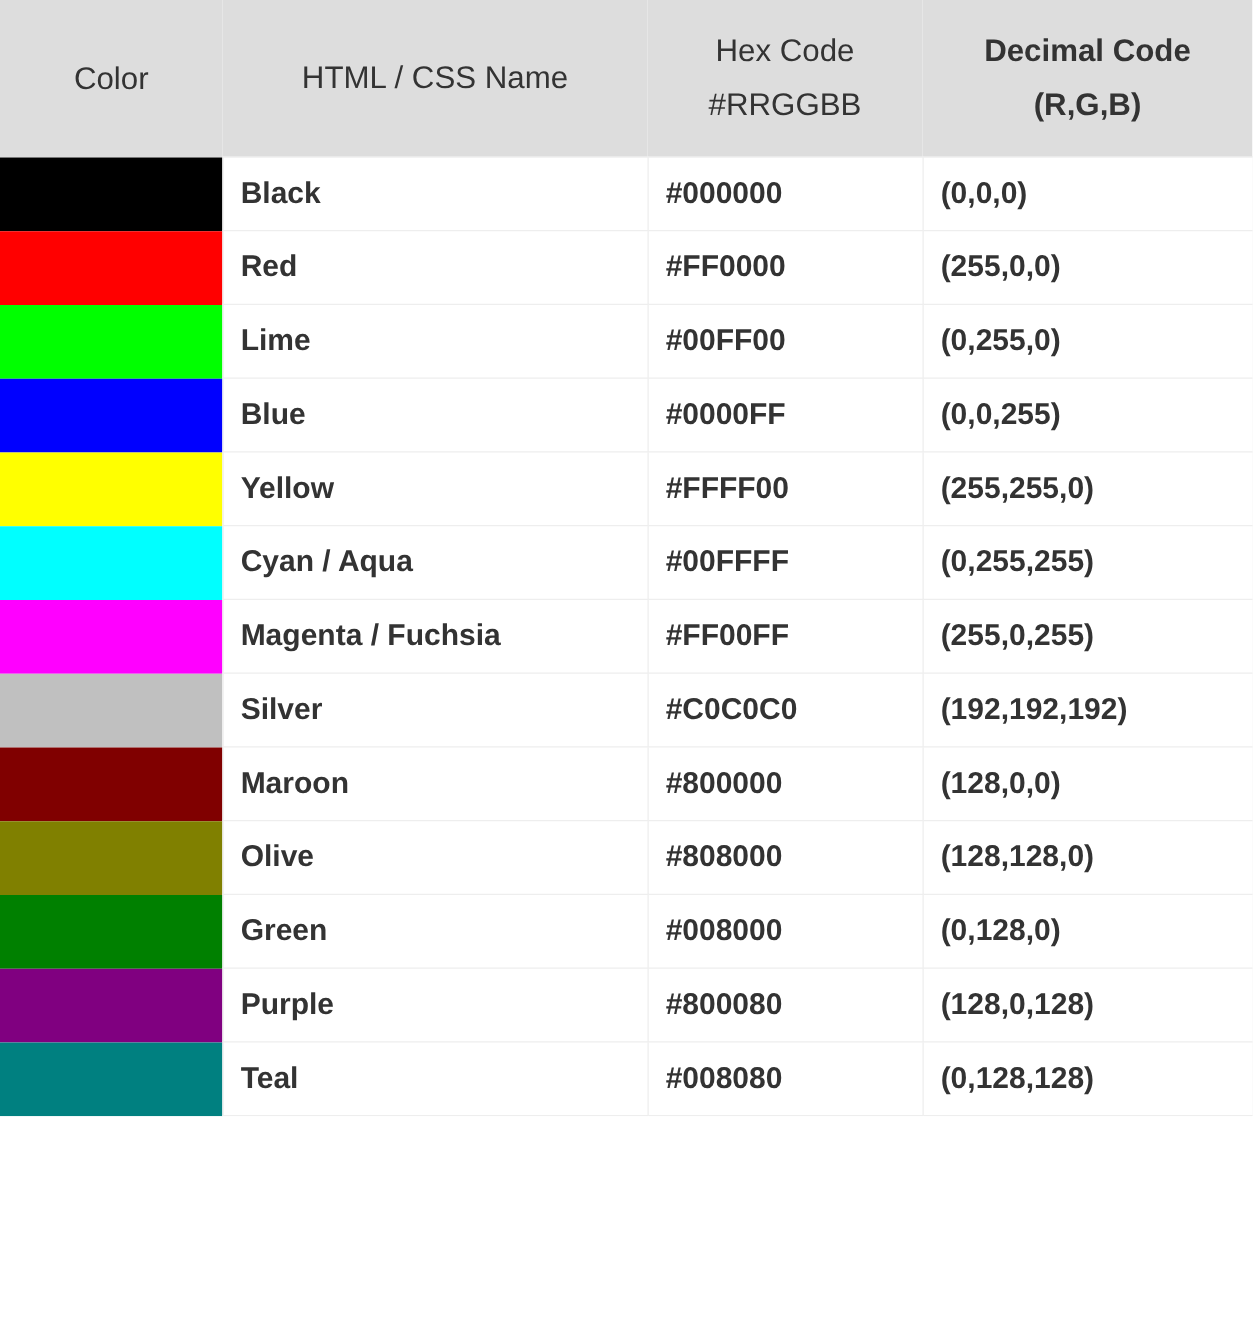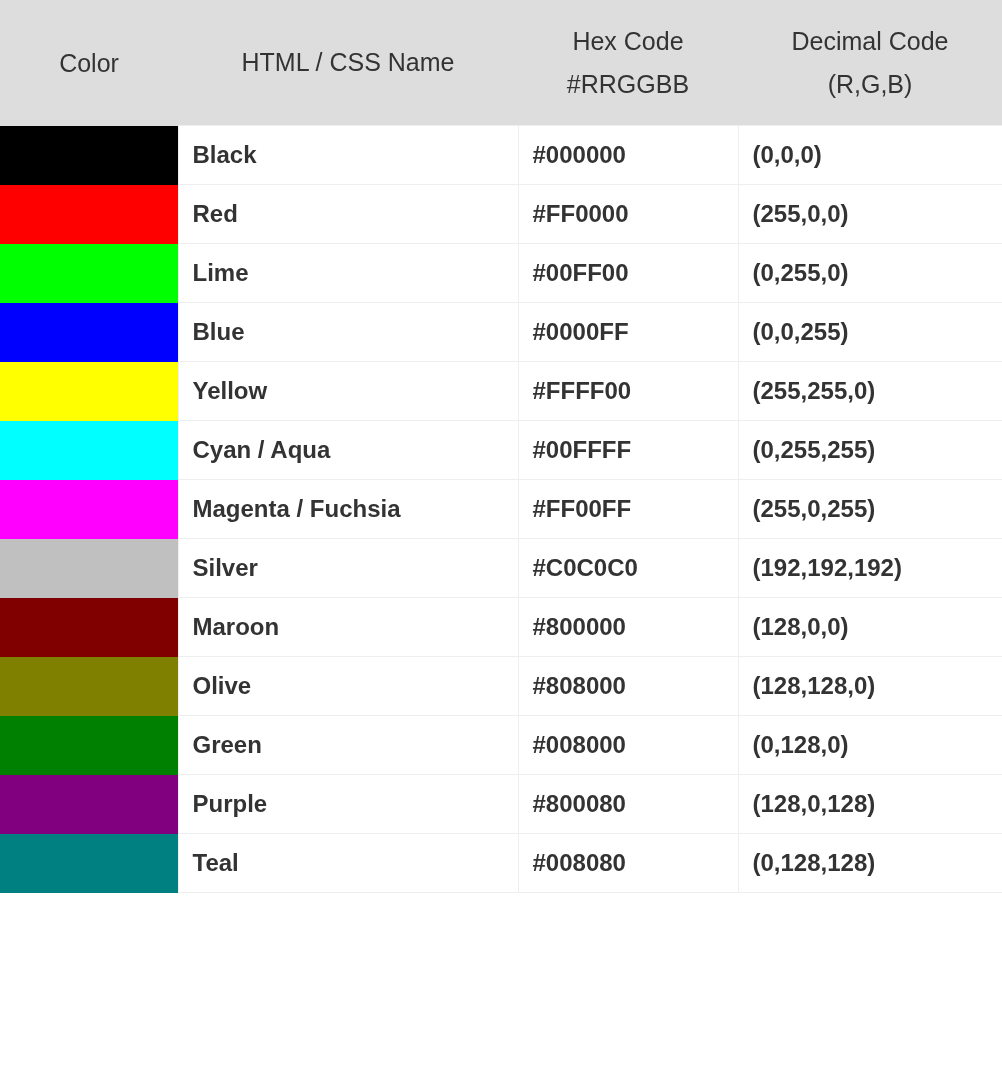--- a/index.html
+++ b/index.html
@@ -24,21 +24,21 @@
       font-weight: normal;
       text-align: center;
       padding: 20px 10px;
       line-height: 1.7;
       color: #333;
       font-size: 25px;
     }
     thead th:nth-child(1) { width: 178px; text-align: center; }
     thead th:nth-child(2) { width: 340px; }
     thead th:nth-child(3) { width: 220px; }
-    thead th:nth-child(4) { width: 264px; }
+    thead th:nth-child(4) { width: 264px; font-weight: bold; }
     tbody td {
       border: 1px solid #eee;
       padding: 14px 14px;
       background: #fff;
       vertical-align: middle;
       font-size: 24px;
     }
     tbody td.swatch {
       padding: 0;
       border: none;

